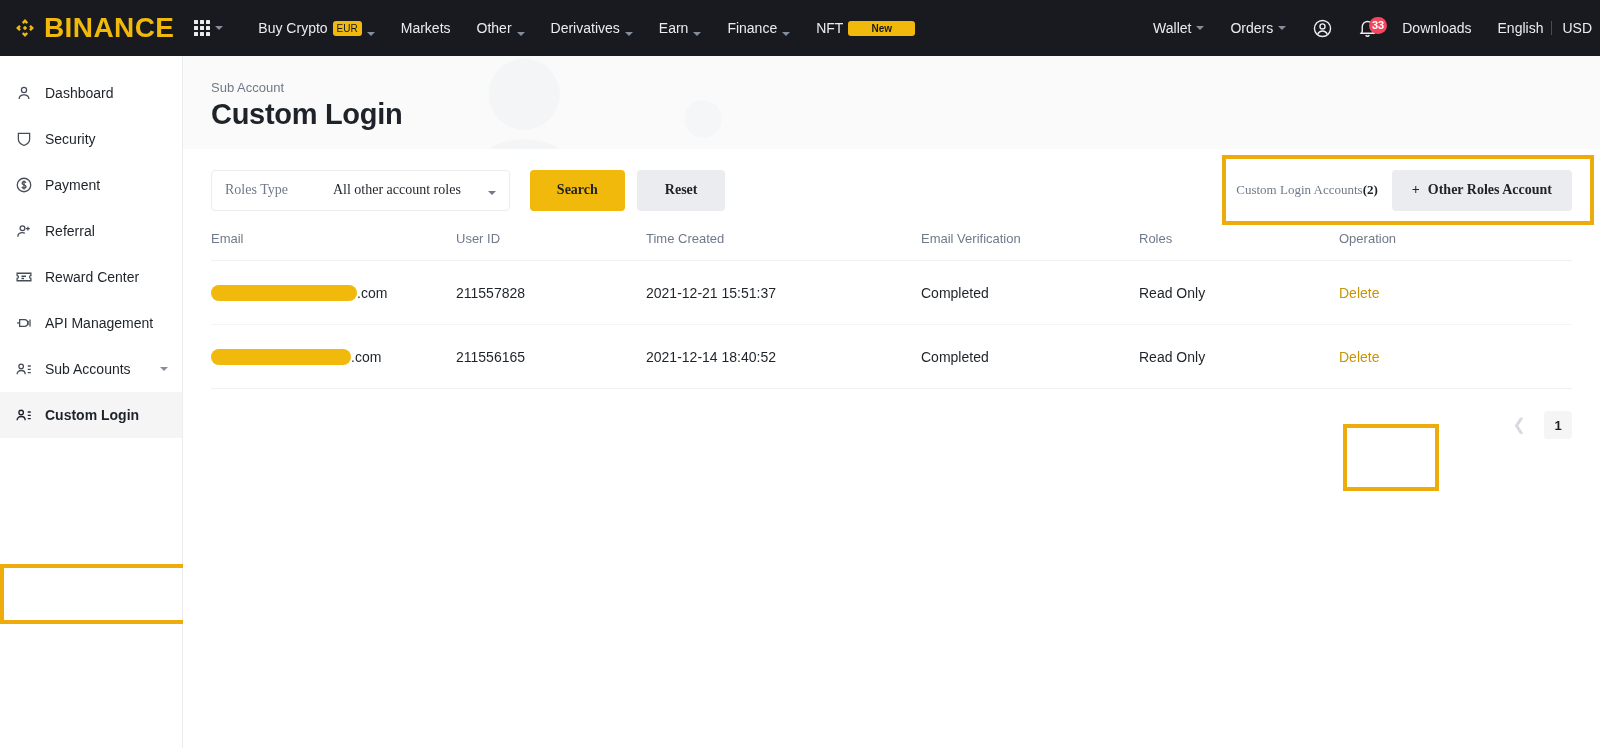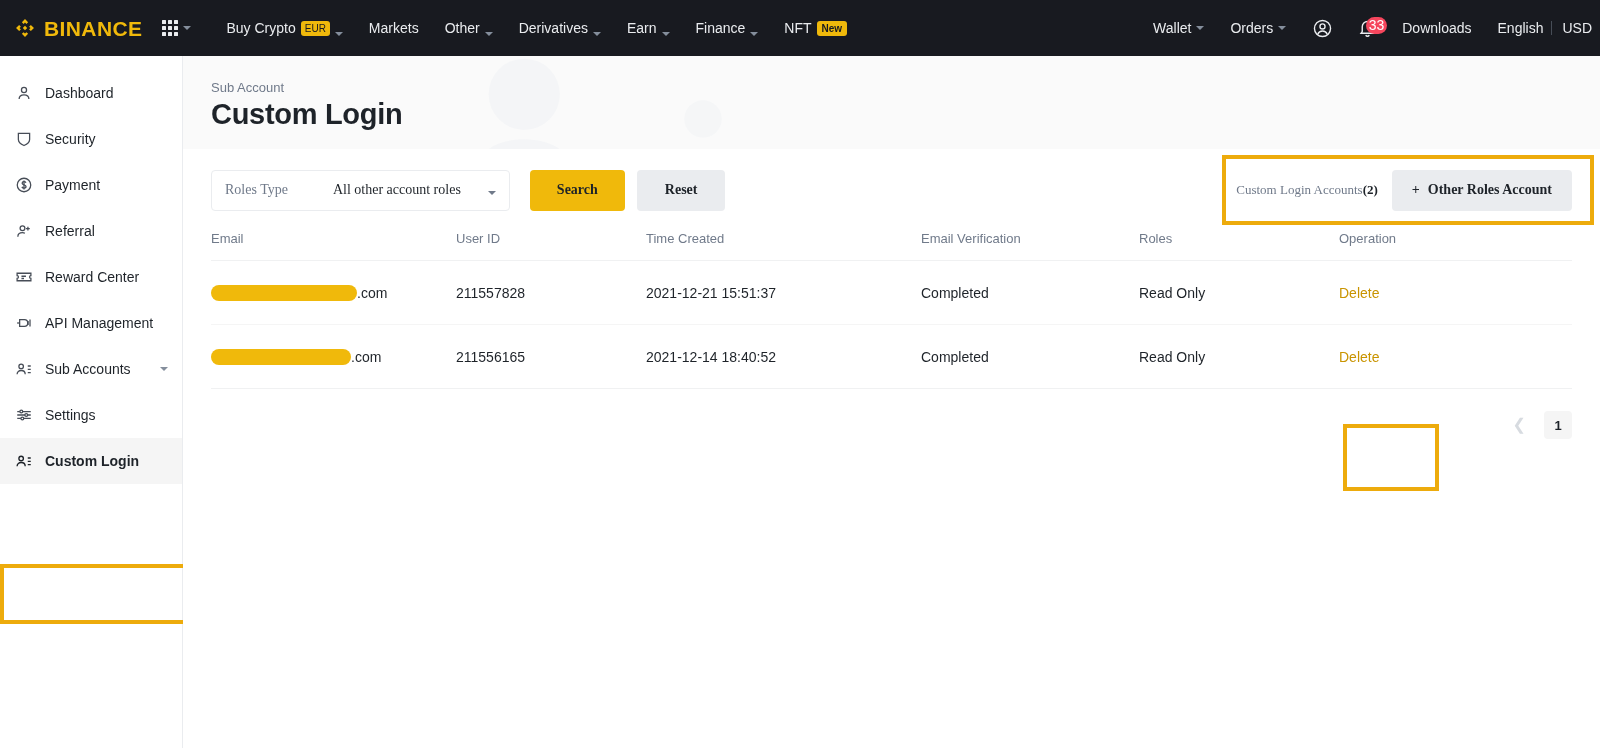--- a/index.html
+++ b/index.html
@@ -15,53 +15,53 @@
   .topnav{
     height:56px; width:1600px;
     background:#181a20;
     display:flex; align-items:center;
     color:#eaecef;
     position:relative;
   }
   .logo-wrap{ display:flex; align-items:center; padding-left:14px; gap:8px; }
   .logo-mark{ width:22px; height:22px; flex:0 0 22px; }
   .logo-text{
-    font-size:21px; font-weight:700; letter-spacing:.4px;
+    font-size:28px; font-weight:700; letter-spacing:.4px;
     color:#f0b90b; line-height:1;
   }
   .apps-btn{ display:flex; align-items:center; gap:5px; margin-left:20px; cursor:pointer;}
   .apps-grid{ display:grid; grid-template-columns:repeat(3,4px); grid-template-rows:repeat(3,4px); gap:2px; }
   .apps-grid i{ display:block; width:4px; height:4px; background:#eaecef; border-radius:.5px;}
   .caret{
     width:0;height:0;border-left:4px solid transparent;border-right:4px solid transparent;
     border-top:4px solid #848e9c; display:inline-block;
   }
   .nav-items{ display:flex; align-items:center; margin-left:22px; gap:0; }
   .nav-item{
     display:flex; align-items:flex-end; gap:5px;
     font-size:14px; color:#eaecef; padding:0 13px; cursor:pointer; white-space:nowrap;
   }
   .badge-eur{
     background:#f0b90b; color:#181a20; font-size:10px; font-weight:400;
     border-radius:3px; padding:1px 4px; line-height:1.35;
   }
   .badge-new{
     background:#f0b90b; color:#181a20; font-size:10px; font-weight:600;
-    border-radius:3px; padding:1px 5px; line-height:1.35;
+    border-radius:3px; padding:1px 23px; line-height:1.35;
   }
   .nav-right{
     position:absolute; right:0; top:0; height:56px;
     display:flex; align-items:center; padding-right:4px; gap:0;
   }
   .nr-item{ display:flex; align-items:center; gap:5px; font-size:14px; color:#eaecef; padding:0 13px; cursor:pointer; white-space:nowrap;}
   .icon-user{ width:21px;height:21px; }
   .bell-wrap{ position:relative; display:flex; align-items:center; padding:0 11px; cursor:pointer;}
   .bell-badge{
     position:absolute; top:-1px; right:2px;
-    background:#f6465d; color:#fff; font-size:14px; font-weight:400;
+    background:#f6465d; color:#fff; font-size:11px; font-weight:700;
     border-radius:9px; min-width:18px; height:17px; line-height:17px; text-align:center; padding:0 3px;
   }
   .vdiv{ width:1px; height:14px; background:#474d57; margin:0 2px; }
 
   
   .shell{ display:flex; width:1600px; height:692px; background:#fff;}
 
   
   .sidebar{
     width:183px; flex:0 0 183px; background:#fff;
@@ -325,31 +325,20 @@
         <svg width="18" height="18" viewBox="0 0 24 24" fill="none" stroke="#474d57" stroke-width="1.7">
           <circle cx="8.2" cy="8.6" r="3"></circle>
             <path d="M2.8 19c0-3.2 2.5-5 5.4-5s5.4 1.8 5.4 5"></path>
           <path d="M17 8h4M17 12.4h4M17 16.8h4"></path>
         </svg>
       </span>
       <span>Sub Accounts</span>
       <span class="caret exp-caret"></span>
     </div>
 
-    <div class="side-item">
-      <span class="s-ico">
-        <svg width="18" height="18" viewBox="0 0 24 24" fill="none" stroke="#474d57" stroke-width="1.7">
-          <path d="M3 7.4h18M3 12h18M3 16.6h18"></path>
-          <circle cx="8.4" cy="7.4" r="1.9" fill="#fff"></circle>
-            <circle cx="15" cy="12" r="1.9" fill="#fff"></circle>
-            <circle cx="9.8" cy="16.6" r="1.9" fill="#fff"></circle>
-        </svg>
-      </span>
-      <span>Settings</span>
-    </div>
 
     <div class="side-item active">
       <span class="s-ico">
         <svg width="18" height="18" viewBox="0 0 24 24" fill="none" stroke="#1e2329" stroke-width="1.8">
           <circle cx="8.2" cy="8.6" r="3"></circle>
             <path d="M2.8 19c0-3.2 2.5-5 5.4-5s5.4 1.8 5.4 5"></path>
           <path d="M17 8h4M17 12.4h4M17 16.8h4"></path>
         </svg>
       </span>
       <span>Custom Login</span>

